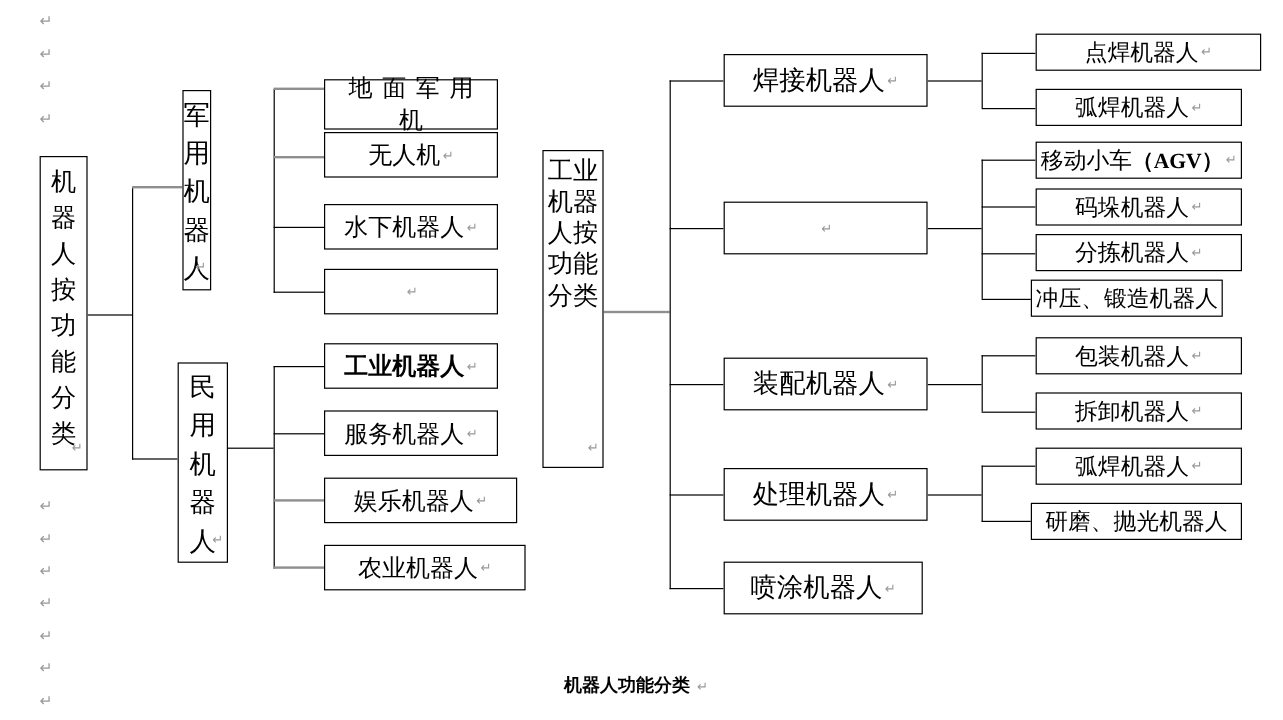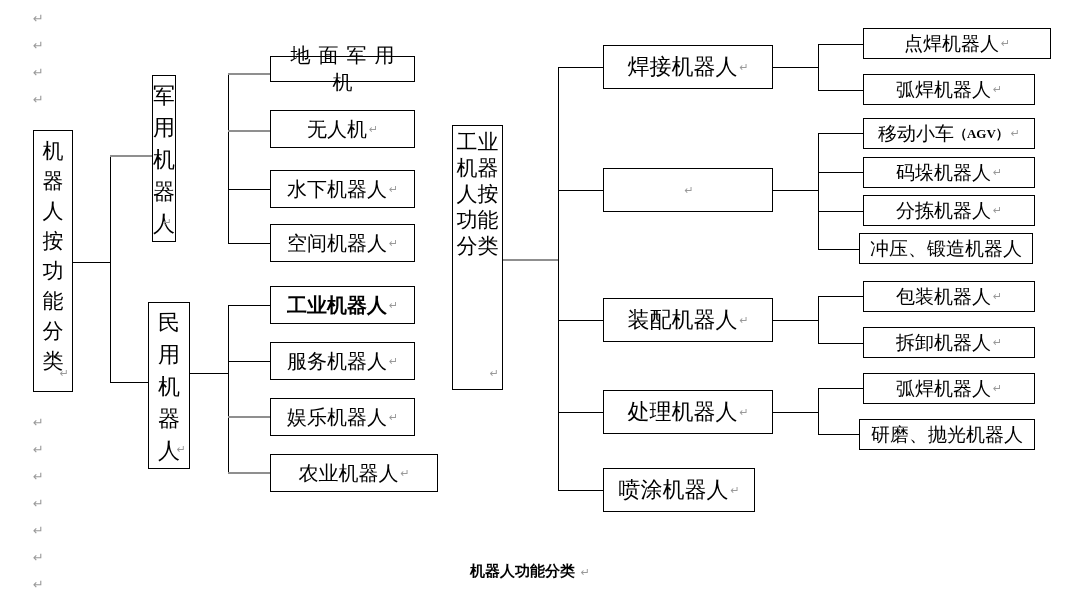--- a/index.html
+++ b/index.html
@@ -12,21 +12,21 @@
   .vbox .vtxt{display:block;}
   .pilcrow{color:#9a9a9a;font-family:"DejaVu Sans",sans-serif;font-size:11px;margin-left:2px;
            font-weight:normal;letter-spacing:0;}
   .vbox .pilcrow{position:absolute;bottom:2px;right:3px;}
   .margin-pilcrow{position:absolute;color:#9a9a9a;font-family:"DejaVu Sans",sans-serif;
                   font-size:13px;line-height:13px;}
   .line{position:absolute;background:#000;}
   .line.gray{background:#8f8f8f;}
   .bold{font-weight:bold;}
   .spread{letter-spacing:8px;padding-left:8px;}
-  .suffix{font-size:13px;font-weight:bold;}
+  .suffix{font-size:18px;font-weight:bold;}
   .caption{position:absolute;left:380px;top:562px;width:300px;text-align:center;
            font-size:15px;font-weight:bold;}
   
   .root-l{font-size:21px;line-height:30px;padding-top:5px;}
   .branch-l{font-size:22px;line-height:32px;padding-top:4px;}
   .trunk-r{font-size:21px;line-height:26px;padding-top:3px;}
   .child-l{font-size:20px;}
   .branch-m{font-size:22px;}
   .child-r{font-size:19px;}
 </style>
@@ -104,45 +104,44 @@
   <div class="box vbox branch-l" style="left:152px;top:75px;width:24px;height:167px">
     <span class="vtxt">军用机器人</span>
     <span class="pilcrow">↵</span>
   </div>
 
   <div class="box vbox branch-l" style="left:148px;top:302px;width:42px;height:167px">
     <span class="vtxt">民用机器人</span>
     <span class="pilcrow">↵</span>
   </div>
 
-  <div class="box hbox child-l" style="left:270px;top:56px;width:145px;height:26px">
+  <div class="box hbox child-l" style="left:270px;top:66px;width:145px;height:42px">
     <span class="spread">地面军用机</span>
   </div>
   <div class="box hbox child-l" style="left:270px;top:110px;width:145px;height:38px">
     <span>无人机</span>
     <span class="pilcrow">↵</span>
   </div>
   <div class="box hbox child-l" style="left:270px;top:170px;width:145px;height:38px">
     <span>水下机器人</span>
     <span class="pilcrow">↵</span>
   </div>
   <div class="box hbox child-l" style="left:270px;top:224px;width:145px;height:38px">
-    <span>空间机器人</span>
     <span class="pilcrow">↵</span>
   </div>
 
   <div class="box hbox child-l" style="left:270px;top:286px;width:145px;height:38px">
     <span class="bold">工业机器人</span>
     <span class="pilcrow">↵</span>
   </div>
   <div class="box hbox child-l" style="left:270px;top:342px;width:145px;height:38px">
     <span>服务机器人</span>
     <span class="pilcrow">↵</span>
   </div>
-  <div class="box hbox child-l" style="left:270px;top:398px;width:145px;height:38px">
+  <div class="box hbox child-l" style="left:270px;top:398px;width:161px;height:38px">
     <span>娱乐机器人</span>
     <span class="pilcrow">↵</span>
   </div>
   <div class="box hbox child-l" style="left:270px;top:454px;width:168px;height:38px">
     <span>农业机器人</span>
     <span class="pilcrow">↵</span>
   </div>
 
   <div class="box vbox trunk-r" style="left:452px;top:125px;width:51px;height:265px">
     <span class="vtxt">工业机器人按功能分类</span>
@@ -157,21 +156,21 @@
     <span class="pilcrow">↵</span>
   </div>
   <div class="box hbox branch-m" style="left:603px;top:298px;width:170px;height:44px">
     <span>装配机器人</span>
     <span class="pilcrow">↵</span>
   </div>
   <div class="box hbox branch-m" style="left:603px;top:390px;width:170px;height:44px">
     <span>处理机器人</span>
     <span class="pilcrow">↵</span>
   </div>
-  <div class="box hbox branch-m" style="left:603px;top:468px;width:152px;height:44px">
+  <div class="box hbox branch-m" style="left:603px;top:468px;width:166px;height:44px">
     <span>喷涂机器人</span>
     <span class="pilcrow">↵</span>
   </div>
 
   <div class="box hbox child-r" style="left:863px;top:28px;width:188px;height:31px">
     <span>点焊机器人</span>
     <span class="pilcrow">↵</span>
   </div>
   <div class="box hbox child-r" style="left:863px;top:74px;width:172px;height:31px">
     <span>弧焊机器人</span>
@@ -184,21 +183,21 @@
     <span class="pilcrow">↵</span>
   </div>
   <div class="box hbox child-r" style="left:863px;top:157px;width:172px;height:31px">
     <span>码垛机器人</span>
     <span class="pilcrow">↵</span>
   </div>
   <div class="box hbox child-r" style="left:863px;top:195px;width:172px;height:31px">
     <span>分拣机器人</span>
     <span class="pilcrow">↵</span>
   </div>
-  <div class="box hbox child-r" style="left:859px;top:233px;width:174px;height:31px">
+  <div class="box hbox child-r" style="left:859px;top:233px;width:160px;height:31px">
     <span>冲压、锻造机器人</span>
   </div>
 
   <div class="box hbox child-r" style="left:863px;top:281px;width:172px;height:31px">
     <span>包装机器人</span>
     <span class="pilcrow">↵</span>
   </div>
   <div class="box hbox child-r" style="left:863px;top:327px;width:172px;height:31px">
     <span>拆卸机器人</span>
     <span class="pilcrow">↵</span>

